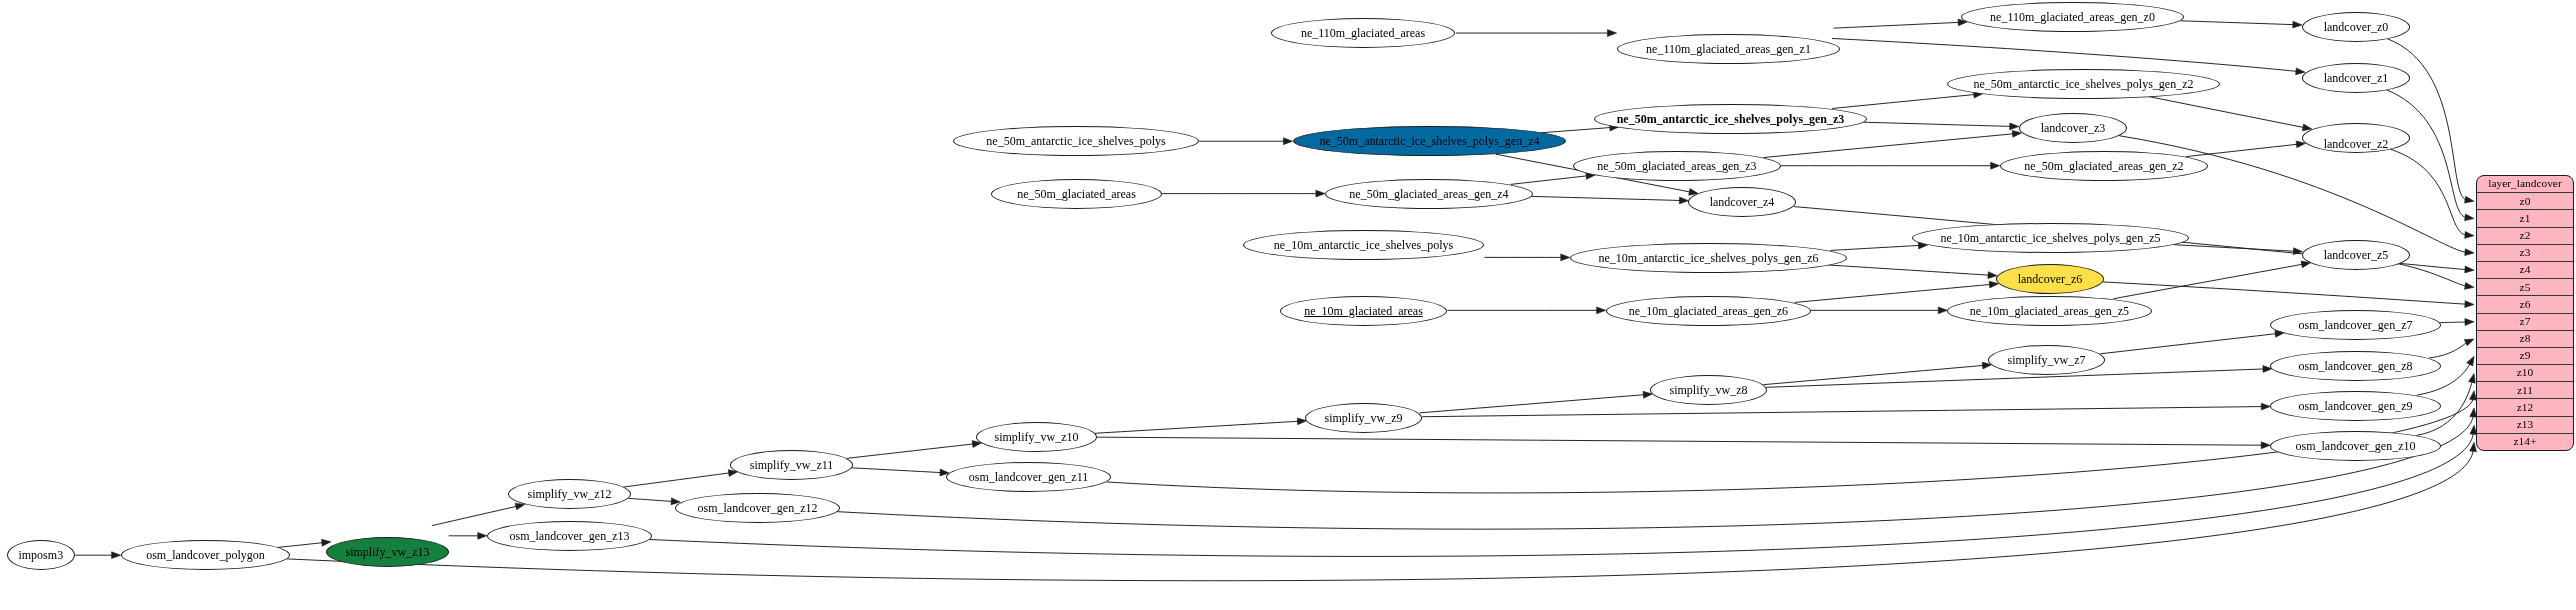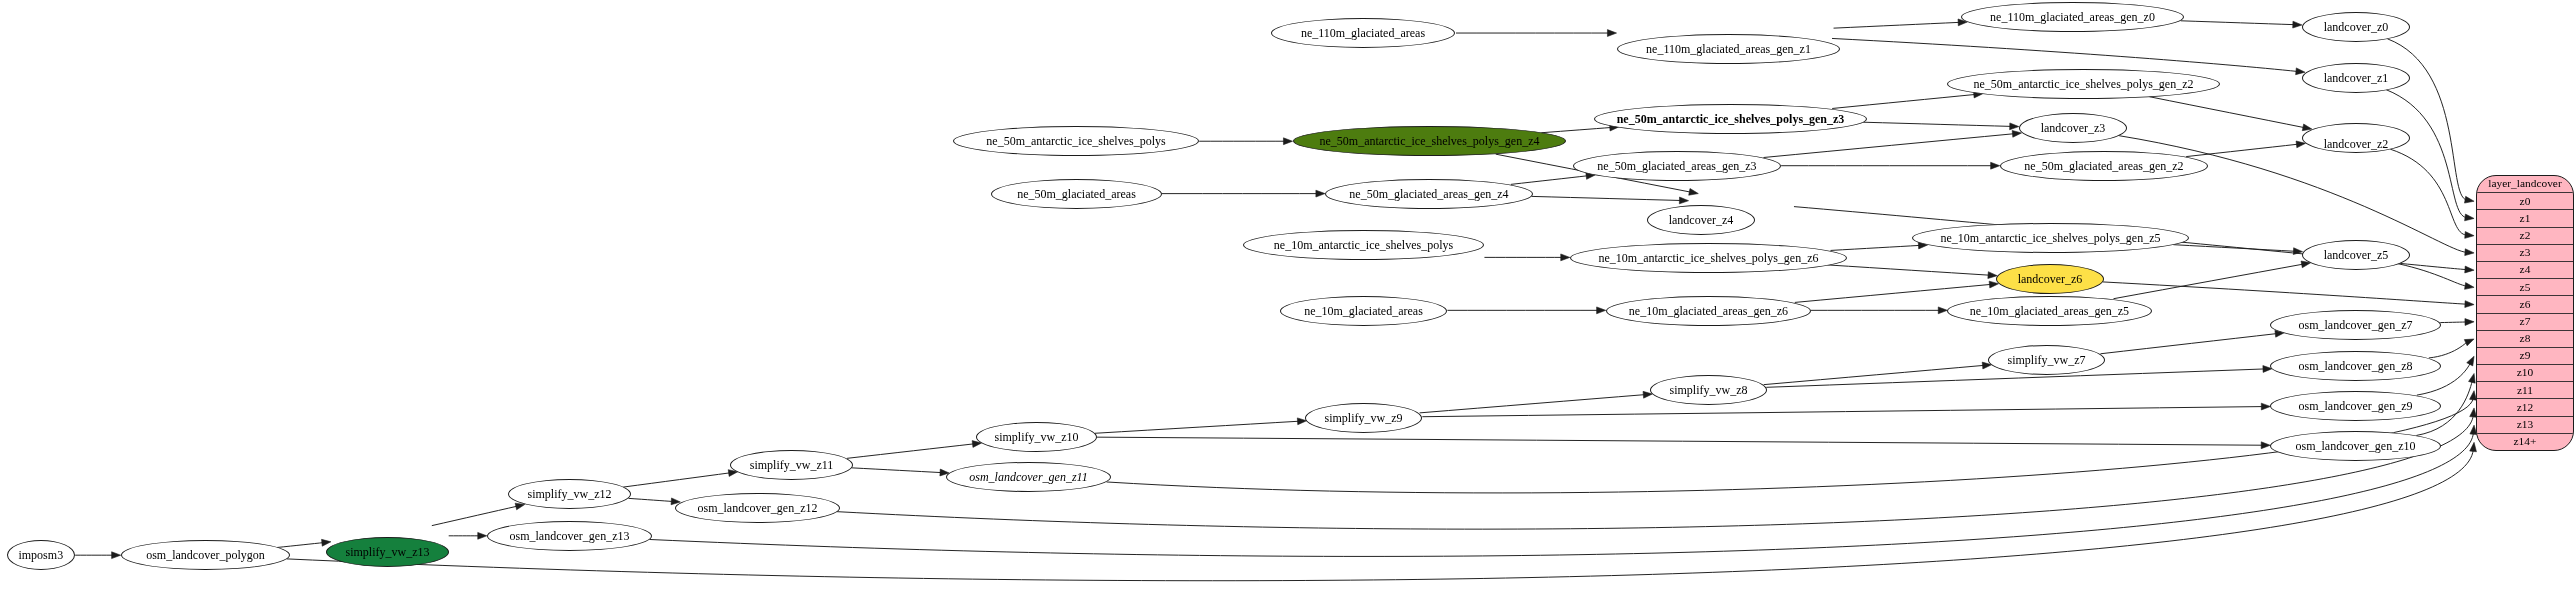--- a/index.html
+++ b/index.html
@@ -19,21 +19,21 @@
     background:#ffffff;
     display:flex;align-items:center;justify-content:center;
     font-size:12px;color:#000;
     white-space:nowrap;
     z-index:1;
   }
   #layer-table{
     position:absolute;
     box-sizing:border-box;
     border:1.1px solid #1c1c1c;
-    border-radius:20px;
+    border-radius:8px;
     overflow:hidden;
     display:flex;flex-direction:column;
     z-index:1;
     color:#000;
   }
   .thead,.trow{
     flex:1;
     display:flex;align-items:center;justify-content:center;
     font-size:11.4px;
     line-height:1;
@@ -190,21 +190,21 @@
     </div>
     <div class="node" style="left: 508px; top: 479px; width: 123px; height: 30px; background: rgb(255, 255, 255);">
       <span>simplify_vw_z12</span>
     </div>
     <div class="node" style="left: 675px; top: 493px; width: 165px; height: 30px; background: rgb(255, 255, 255); justify-content: center;">
       <span>osm_landcover_gen_z12</span>
     </div>
     <div class="node" style="left: 730px; top: 450px; width: 123px; height: 30px; background: rgb(255, 255, 255);">
       <span>simplify_vw_z11</span>
     </div>
-    <div class="node" style="left: 946px; top: 462px; width: 165px; height: 30px; background: rgb(255, 255, 255); font-style: italic;">
+    <div class="node" style="left: 946px; top: 462px; width: 165px; height: 30px; background: rgb(255, 255, 255);">
       <span>osm_landcover_gen_z11</span>
     </div>
     <div class="node" style="left: 976px; top: 422px; width: 121px; height: 30px; background: rgb(255, 255, 255);">
       <span>simplify_vw_z10</span>
     </div>
     <div class="node" style="left: 1305px; top: 403px; width: 117px; height: 30px; background: rgb(255, 255, 255);">
       <span>simplify_vw_z9</span>
     </div>
     <div class="node" style="left: 1650px; top: 375px; width: 117px; height: 30px; background: rgb(255, 255, 255);">
       <span>simplify_vw_z8</span>
@@ -235,21 +235,21 @@
     </div>
     <div class="node" style="left: 2302px; top: 12px; width: 108px; height: 30px; background: rgb(255, 255, 255);">
       <span>landcover_z0</span>
     </div>
     <div class="node" style="left: 2302px; top: 63px; width: 108px; height: 30px; background: rgb(255, 255, 255);">
       <span>landcover_z1</span>
     </div>
     <div class="node" style="left: 953px; top: 126px; width: 246px; height: 30px; background: rgb(255, 255, 255);">
       <span>ne_50m_antarctic_ice_shelves_polys</span>
     </div>
-    <div class="node" style="left: 1293px; top: 126px; width: 273px; height: 30px; background: #4d7c0f;">
+    <div class="node" style="left: 1293px; top: 126px; width: 273px; height: 30px; background: #0369a1;">
       <span>ne_50m_antarctic_ice_shelves_polys_gen_z4</span>
     </div>
     <div class="node" style="left: 1594px; top: 104px; width: 273px; height: 30px; background: rgb(255, 255, 255); font-weight: bold;">
       <span>ne_50m_antarctic_ice_shelves_polys_gen_z3</span>
     </div>
     <div class="node" style="left: 1947px; top: 69px; width: 273px; height: 30px; background: rgb(255, 255, 255);">
       <span>ne_50m_antarctic_ice_shelves_polys_gen_z2</span>
     </div>
     <div class="node" style="left: 2302px; top: 123px; width: 108px; height: 30px; background: rgb(255, 255, 255); align-items: flex-end;">
       <span>landcover_z2</span>
@@ -262,39 +262,39 @@
     </div>
     <div class="node" style="left: 1325px; top: 179px; width: 208px; height: 30px; background: rgb(255, 255, 255);">
       <span>ne_50m_glaciated_areas_gen_z4</span>
     </div>
     <div class="node" style="left: 1573px; top: 151px; width: 208px; height: 30px; background: rgb(255, 255, 255);">
       <span>ne_50m_glaciated_areas_gen_z3</span>
     </div>
     <div class="node" style="left: 2000px; top: 151px; width: 208px; height: 30px; background: rgb(255, 255, 255);">
       <span>ne_50m_glaciated_areas_gen_z2</span>
     </div>
-    <div class="node" style="left: 1647px; top: 187px; width: 108px; height: 30px; background: rgb(255, 255, 255); margin-top: 18px;">
+    <div class="node" style="left: 1688px; top: 187px; width: 108px; height: 30px; background: rgb(255, 255, 255);">
       <span>landcover_z4</span>
     </div>
     <div class="node" style="left: 1243px; top: 230px; width: 241px; height: 30px; background: rgb(255, 255, 255);">
       <span>ne_10m_antarctic_ice_shelves_polys</span>
     </div>
     <div class="node" style="left: 1570px; top: 243px; width: 277px; height: 30px; background: rgb(255, 255, 255);">
       <span>ne_10m_antarctic_ice_shelves_polys_gen_z6</span>
     </div>
     <div class="node" style="left: 1912px; top: 223px; width: 277px; height: 30px; background: rgb(255, 255, 255);">
       <span>ne_10m_antarctic_ice_shelves_polys_gen_z5</span>
     </div>
     <div class="node" style="left: 2302px; top: 240px; width: 108px; height: 30px; background: rgb(255, 255, 255);">
       <span>landcover_z5</span>
     </div>
     <div class="node" style="left: 1996px; top: 264px; width: 108px; height: 30px; background: #fde047;">
       <span>landcover_z6</span>
     </div>
-    <div class="node" style="left: 1280px; top: 296px; width: 167px; height: 30px; background: rgb(255, 255, 255);">
+    <div class="node" style="left: 1280px; top: 296px; width: 167px; height: 30px; background: rgb(255, 255, 255); text-decoration: underline;">
       <span>ne_10m_glaciated_areas</span>
     </div>
     <div class="node" style="left: 1606px; top: 296px; width: 205px; height: 30px; background: rgb(255, 255, 255);">
       <span>ne_10m_glaciated_areas_gen_z6</span>
     </div>
     <div class="node" style="left: 1947px; top: 296px; width: 205px; height: 30px; background: rgb(255, 255, 255);">
       <span>ne_10m_glaciated_areas_gen_z5</span>
     </div>
   </div>
 

